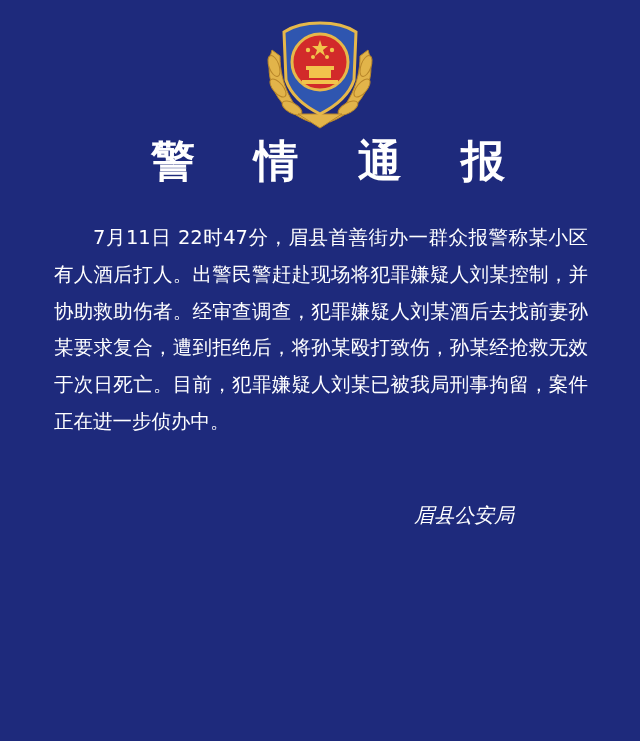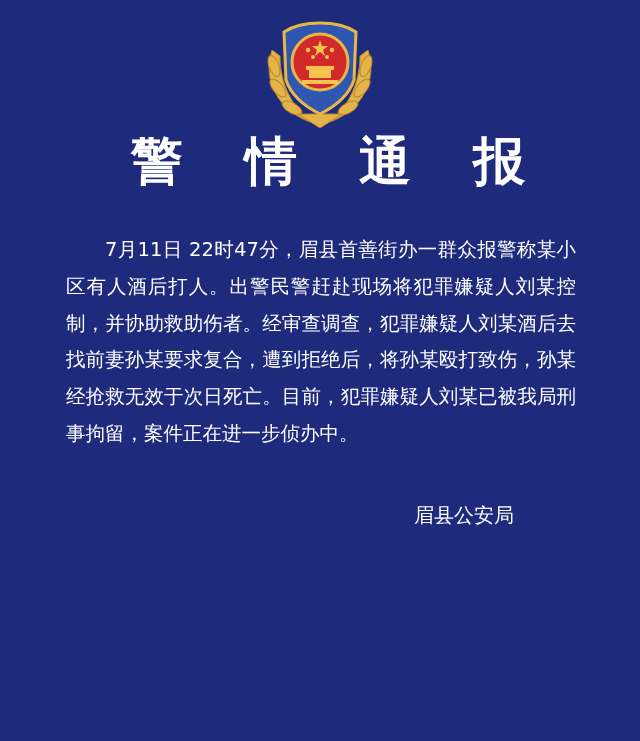--- a/index.html
+++ b/index.html
@@ -1,24 +1,24 @@
 <!DOCTYPE html>
 <html><head>
 <meta charset="utf-8">
 <style>
   html, body { margin:0; padding:0; }
   body { width:640px; height:741px; background:#1e2a7c; overflow:hidden; position:relative;
          font-family:"DejaVu Sans","Liberation Sans",sans-serif; color:#ffffff; }
   .emblem { position:absolute; left:258px; top:10px; width:124px; height:120px; }
   .title { position:absolute; left:0; width:640px; top:133px; text-align:center;
-           font-size:52px; font-weight:bold; letter-spacing:22px; padding-left:38px; box-sizing:border-box; line-height:56px; }
+           font-size:44px; font-weight:bold; letter-spacing:22px; padding-left:38px; box-sizing:border-box; line-height:56px; }
   .body { position:absolute; left:54px; top:220px; width:534px; font-size:19.5px; line-height:36.8px; }
-  .body p { margin:12px; text-indent:2em; text-align:justify; }
+  .body p { margin:0; text-indent:2em; text-align:justify; }
   .sign { position:absolute; left:380px; top:500px; width:200px; font-size:20px; line-height:31px; }
-  .sign .org { padding-left:34px; }
+  .sign .org { padding-left:34px;font-style:italic; }
 </style>
 </head>
 <body>
 
 <div class="emblem">
   <svg width="124" height="120" viewBox="0 0 124 120">
 
     <g fill="#e2b44a" stroke="#b8862a" stroke-width="1">
       <path d="M14 40 C4 70 20 100 52 112 C34 96 22 74 22 46 Z"></path>
       <path d="M110 40 C120 70 104 100 72 112 C90 96 102 74 102 46 Z"></path>

